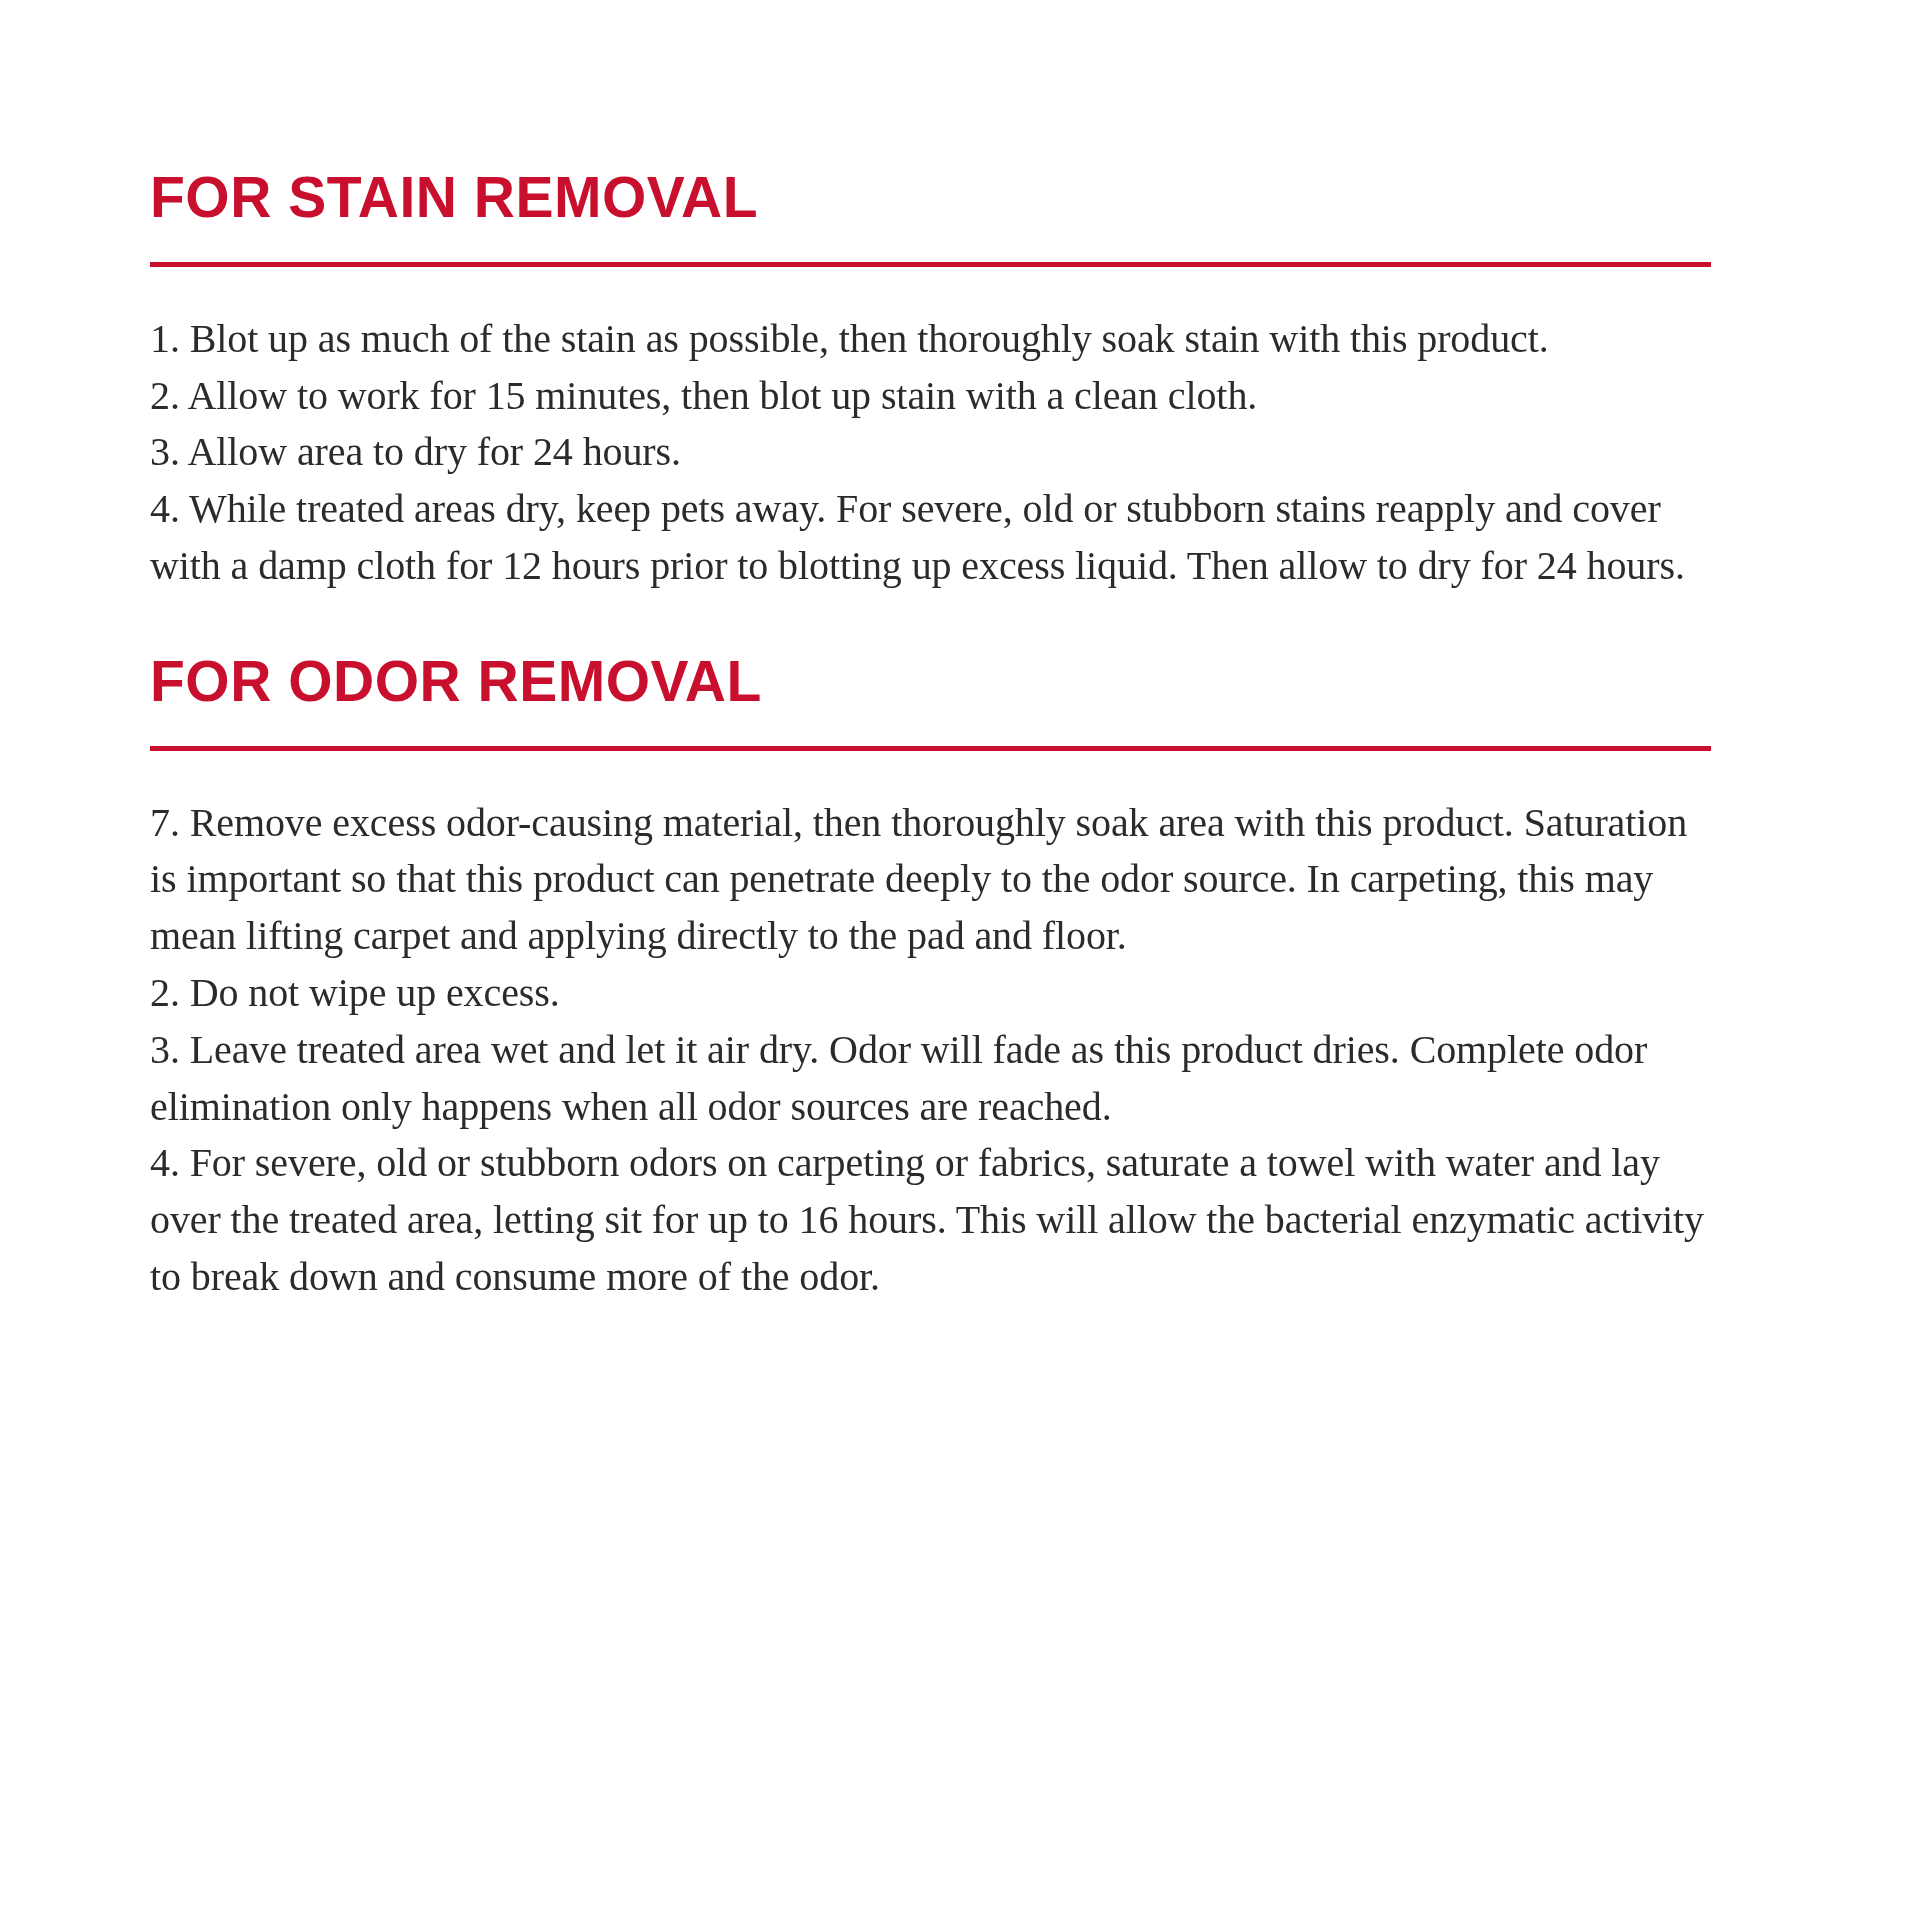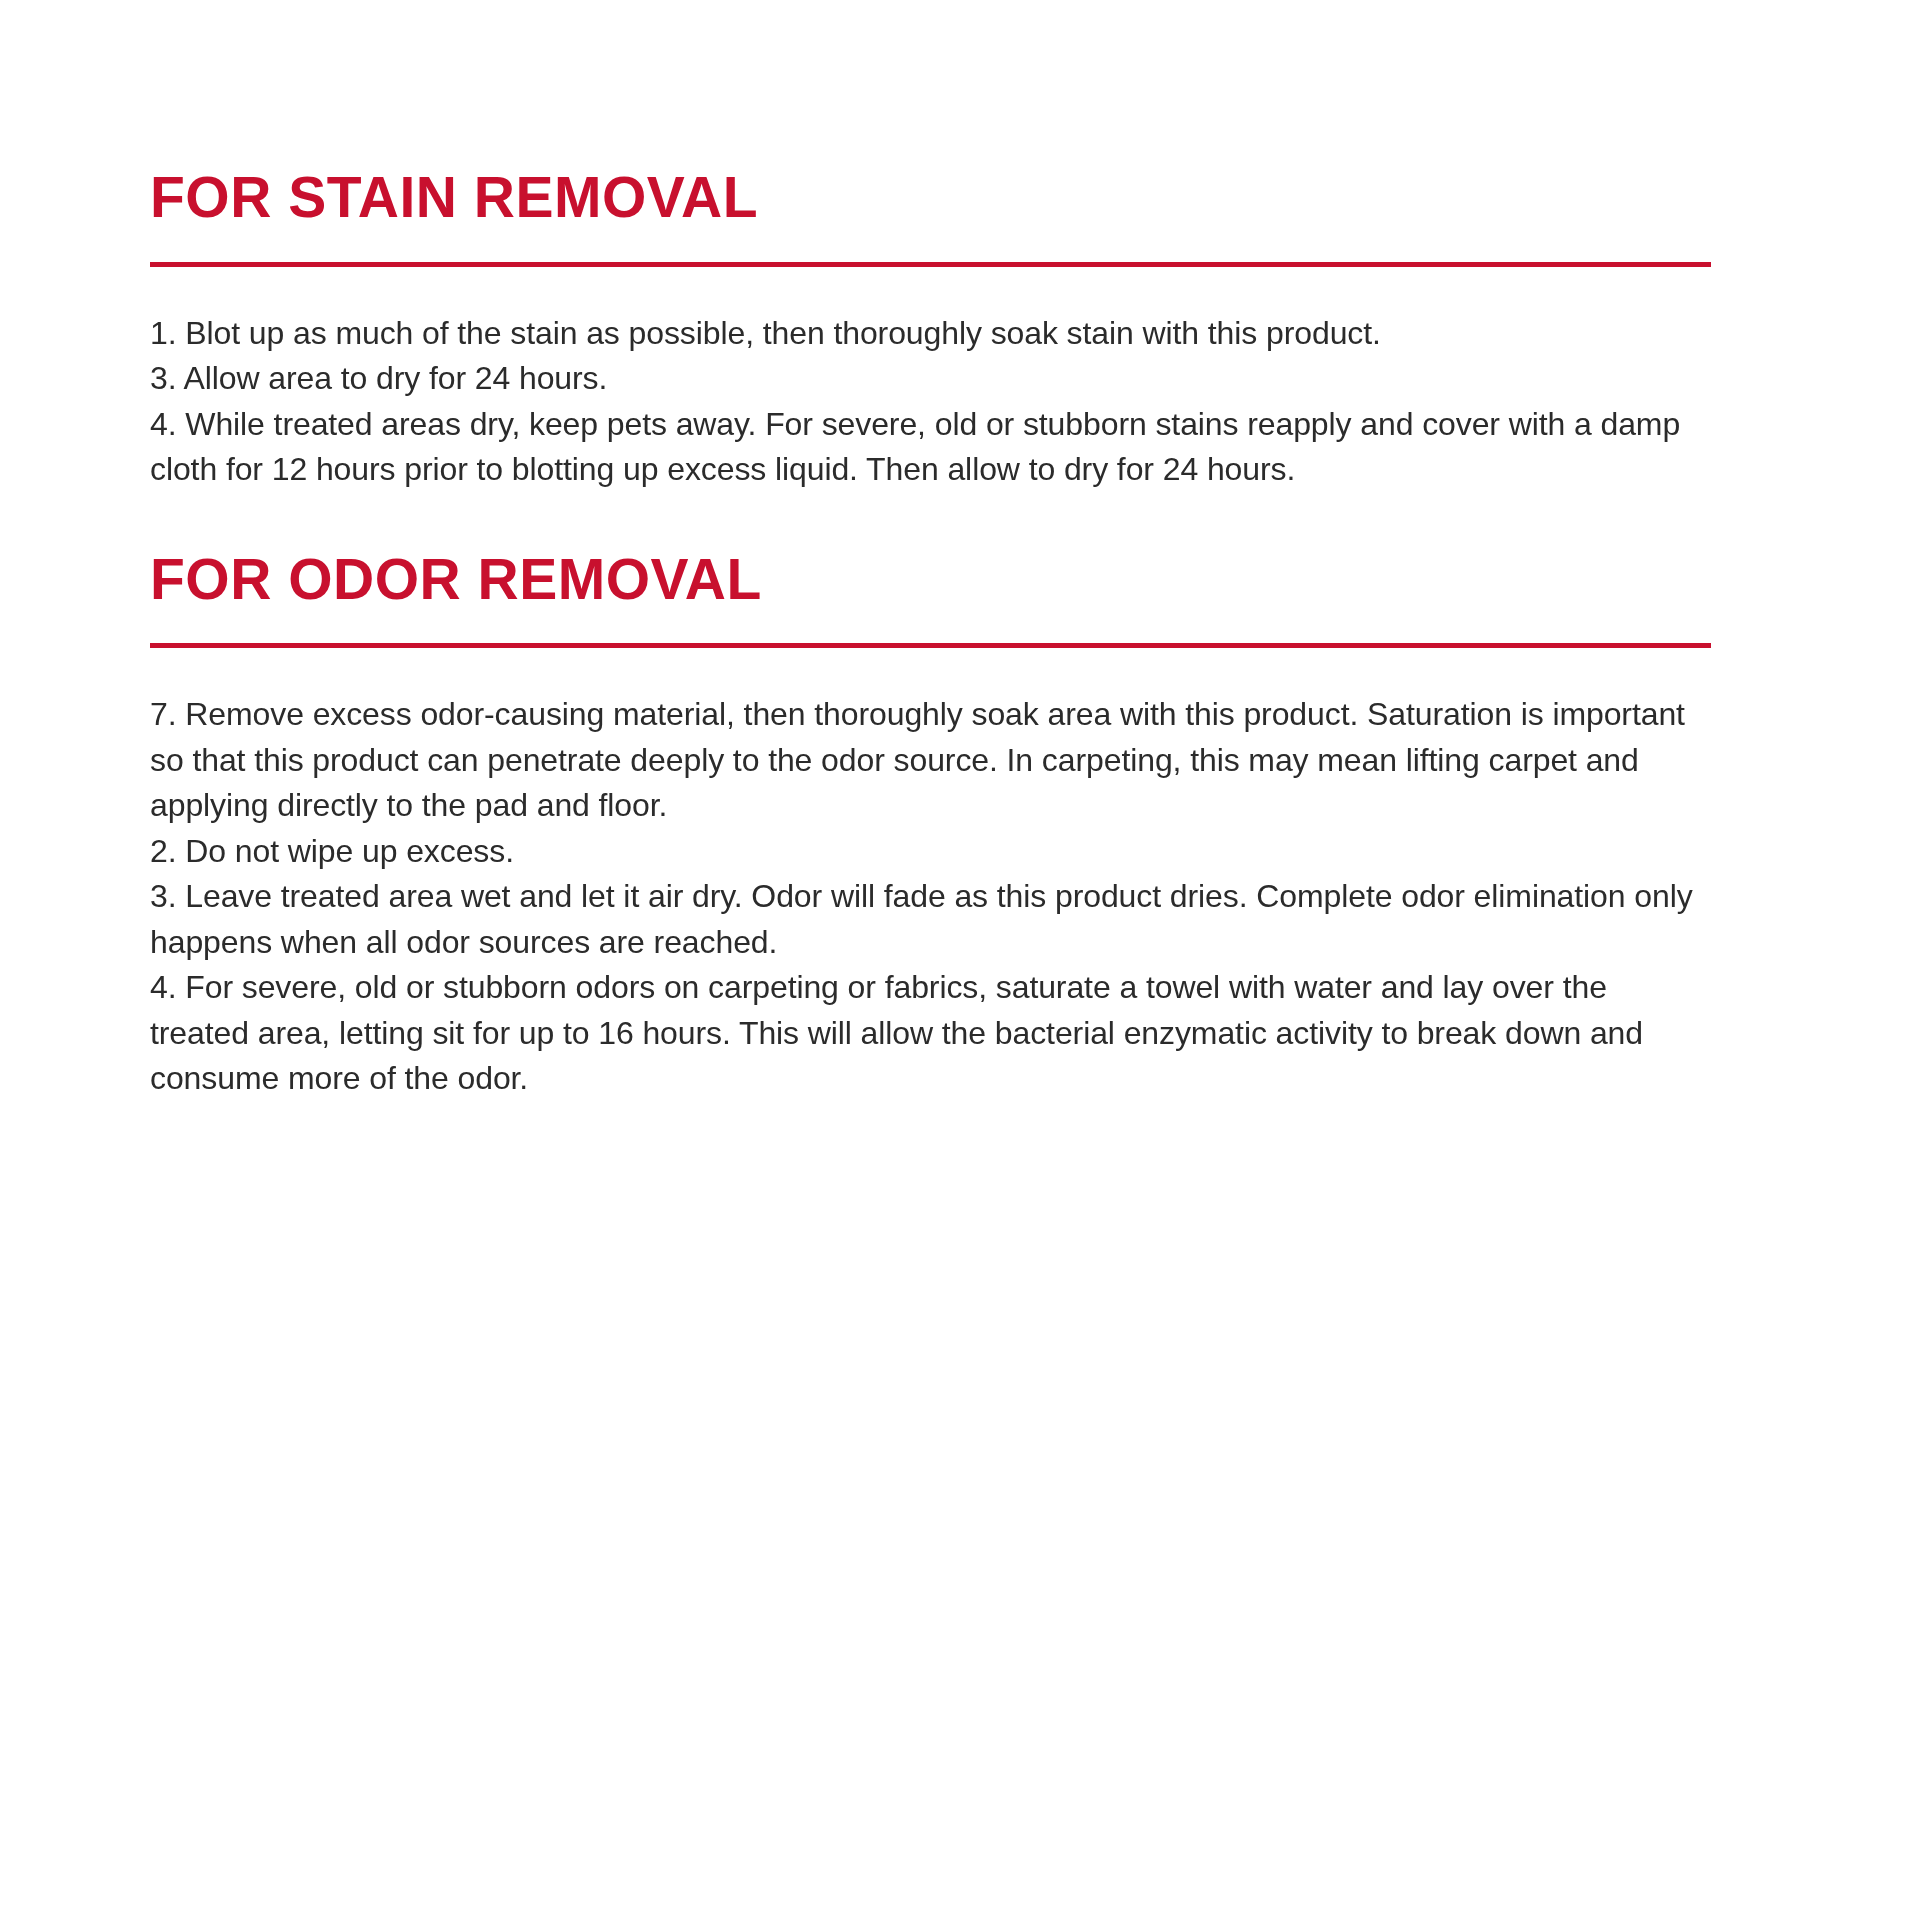--- a/index.html
+++ b/index.html
@@ -37,22 +37,22 @@
     text-transform: uppercase;
   }
   .rule {
     border: 0;
     border-top: 5px solid #C8102E;
     margin: 0 0 44px 0;
     width: 100%;
   }
   .steps {
     color: #2b2b2b;
-    font-family: Liberation Sans, sans-serif;
-    font-size: 32px;
+    font-family: Liberation Serif, serif;
+    font-size: 40px;
     line-height: 1.42;
     letter-spacing: -0.1px;
   }
   .step {
     margin: 0;
     padding: 0;
   }
   .steps.wide .step {
     max-width: 1629px;
   }
@@ -63,20 +63,21 @@
 </head>
 <body>
 
 <div class="page">
 
   <section class="section">
     <h2 class="section-title">FOR STAIN REMOVAL</h2>
     <hr class="rule">
     <div class="steps wide">
       <p class="step">1.  Blot up as much of the stain as possible, then thoroughly soak stain with this product.</p>
+      <p class="step">2.  Allow to work for 15 minutes, then blot up stain with a clean cloth.</p>
       <p class="step">3.  Allow area to dry for 24 hours.</p>
       <p class="step">4.  While treated areas dry, keep pets away. For severe, old or stubborn stains reapply and cover with a damp cloth for 12 hours prior to blotting up excess liquid. Then allow to dry for 24 hours.</p>
     </div>
   </section>
 
   <section class="section">
     <h2 class="section-title">FOR ODOR REMOVAL</h2>
     <hr class="rule">
     <div class="steps narrow">
       <p class="step">7. Remove excess odor-causing material, then thoroughly soak area with this product. Saturation is important so that this product can penetrate deeply to the odor source. In carpeting, this may mean lifting carpet and applying directly to the pad and floor.</p>

